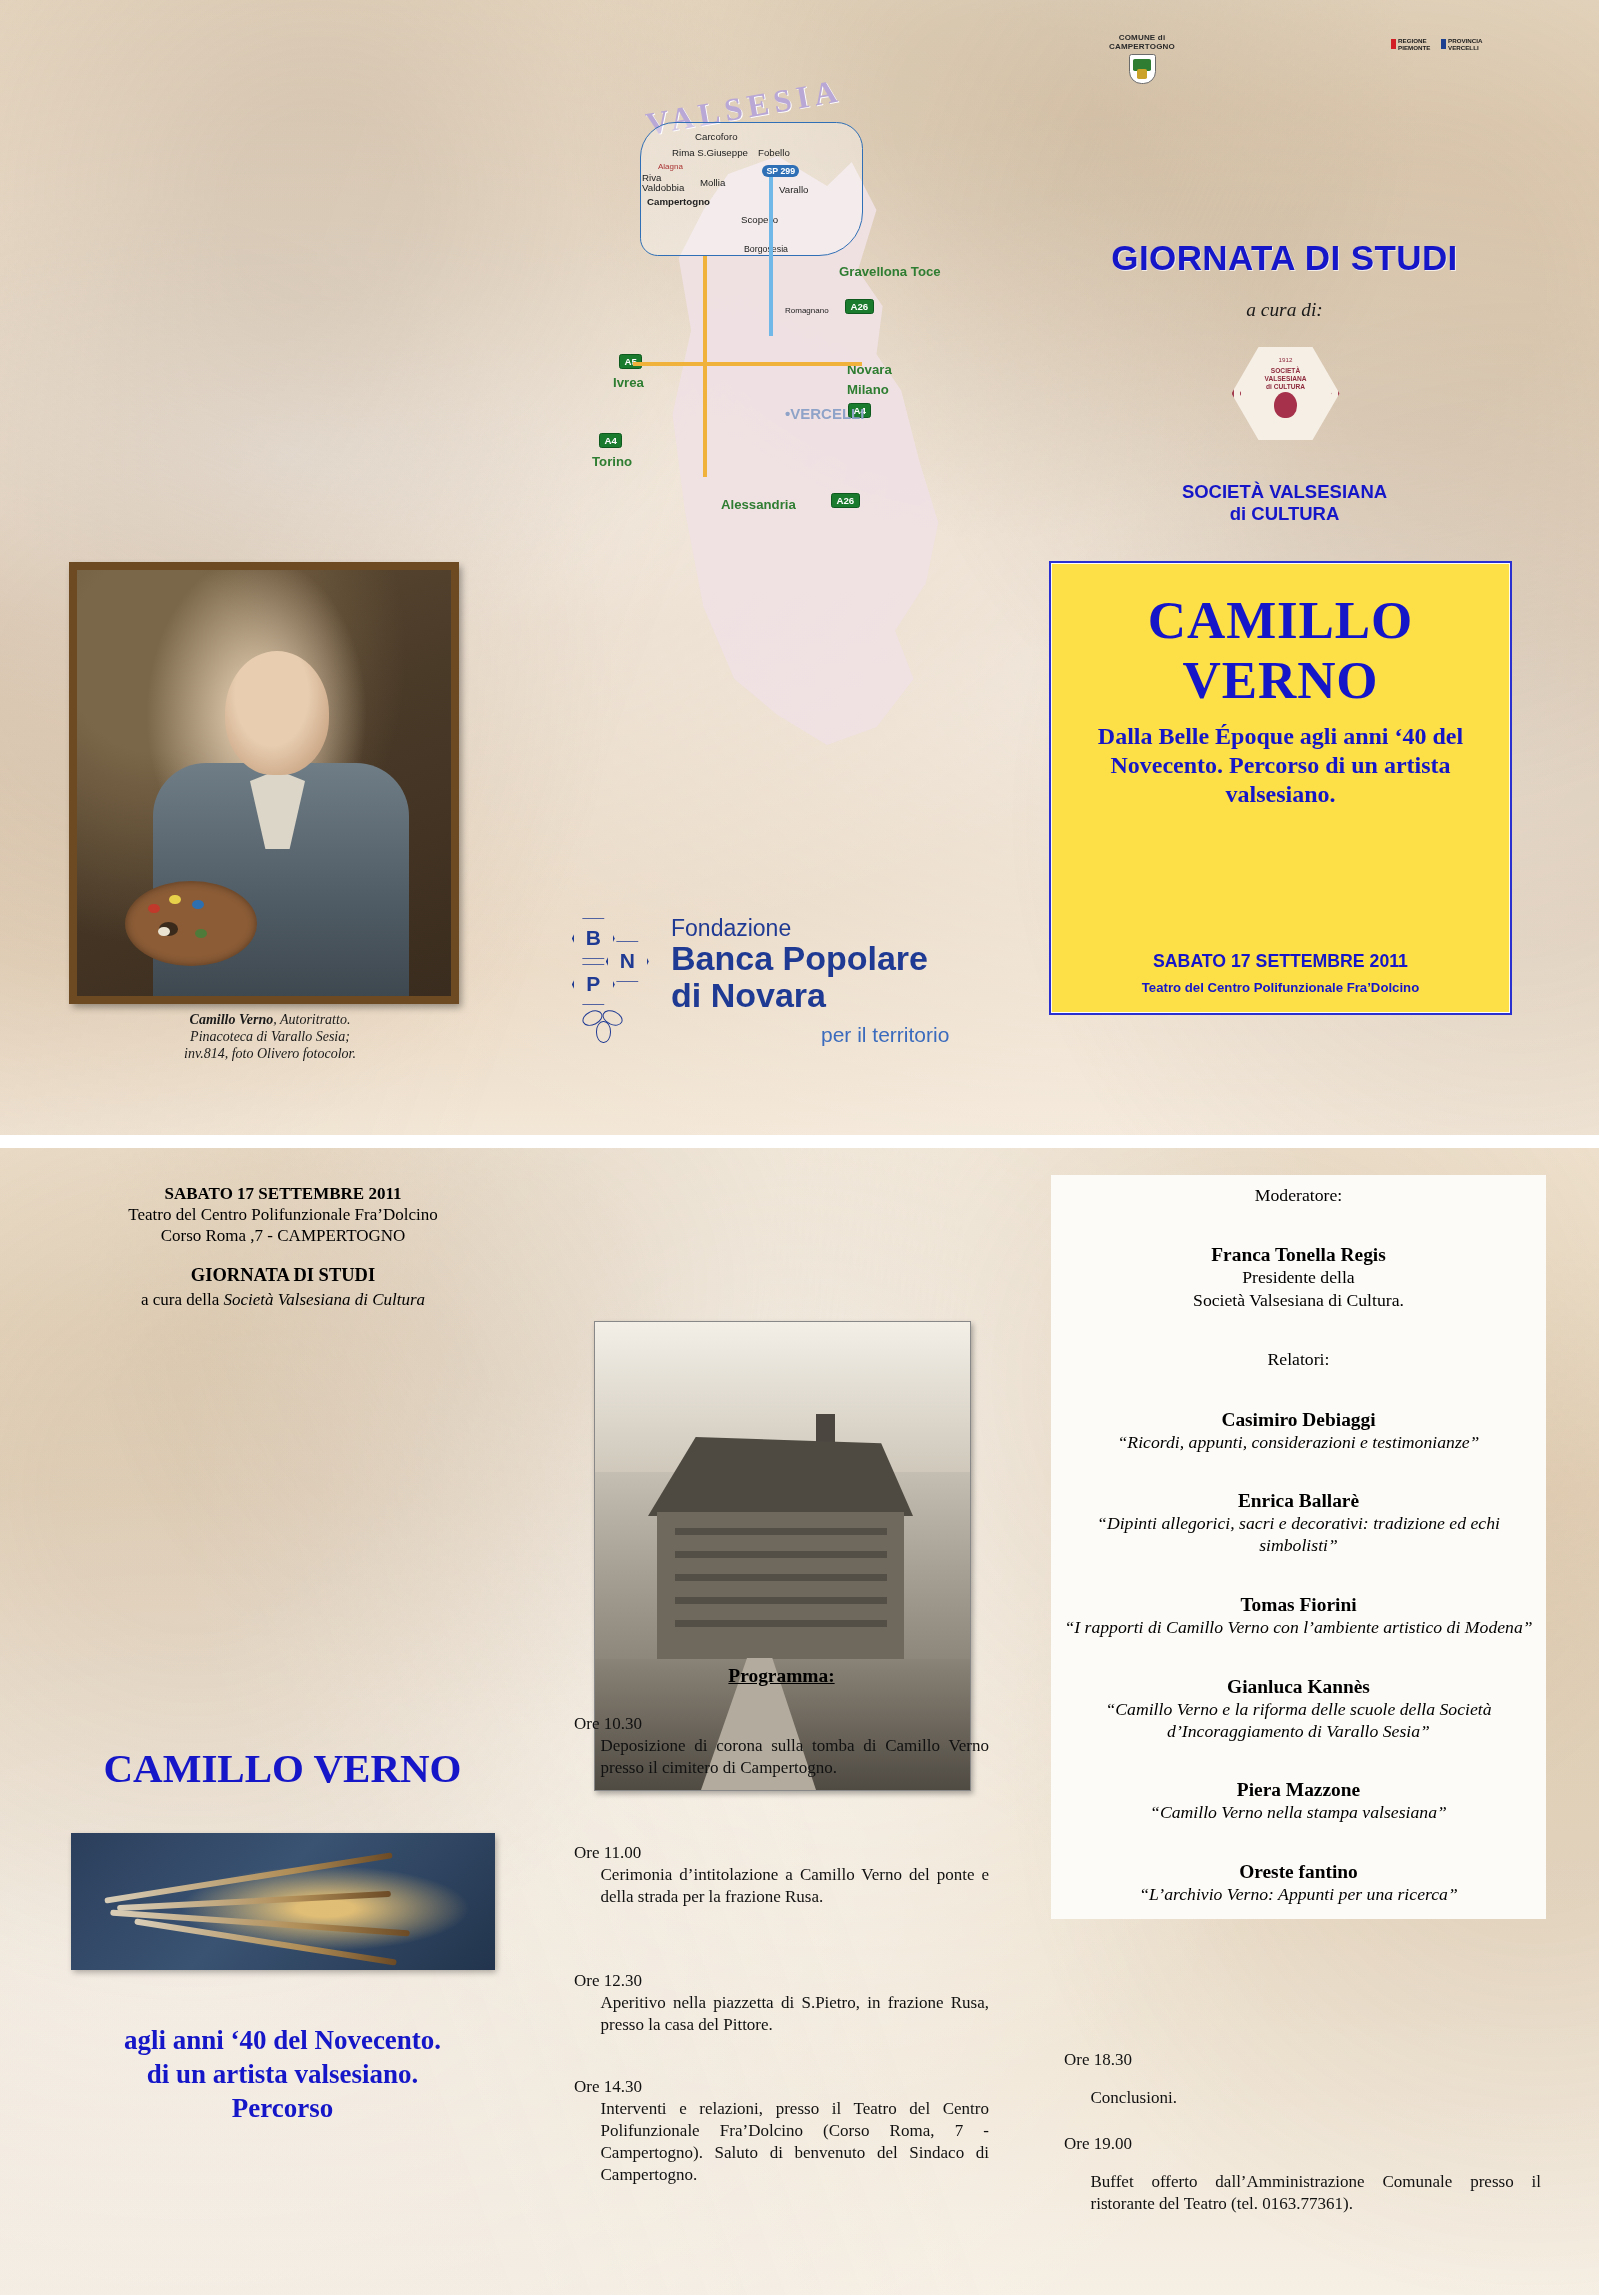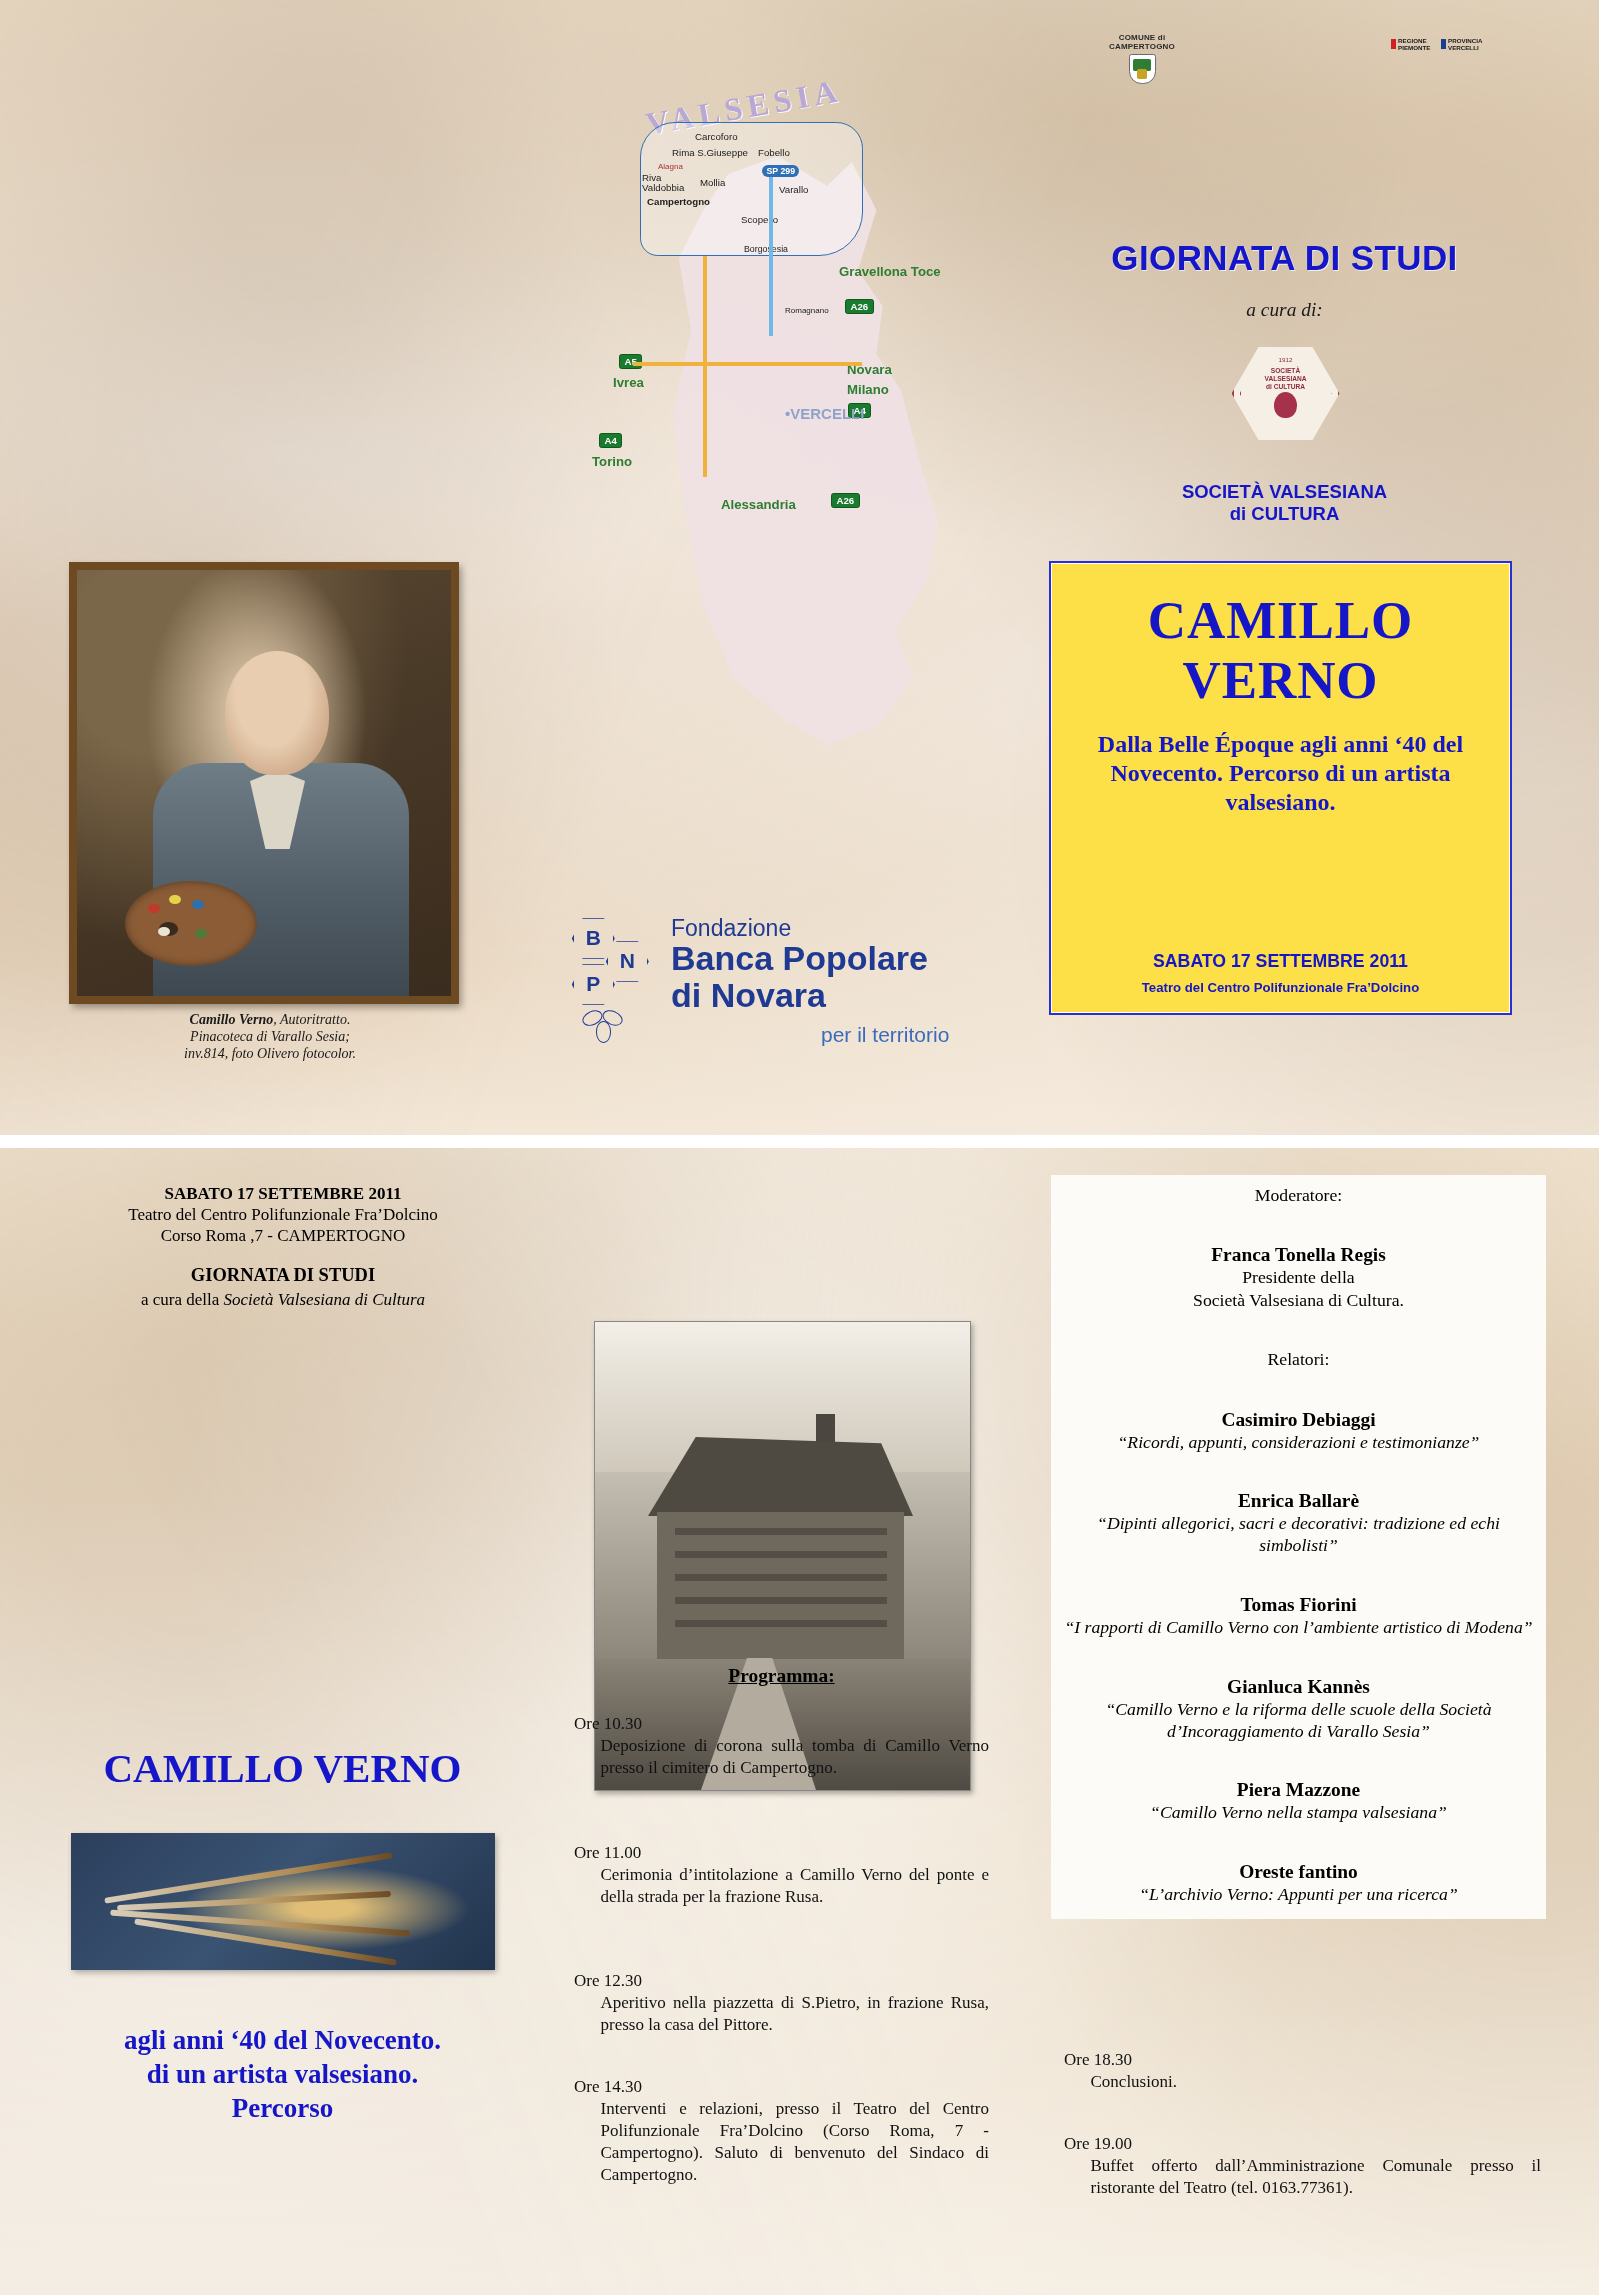--- a/index.html
+++ b/index.html
@@ -84,21 +84,21 @@
      font-weight:bold;font-size:18.5px;line-height:22px;color:#1416c8;}
 
   
   #main-box{left:1049px;top:561px;width:459px;height:450px;background:#fde047;
      border:2.6px double #2a2fd0;box-shadow:0 0 0 0.9px #fff inset;}
   #main-name-1{position:absolute;left:0;right:0;top:26.5px;text-align:center;font-family:"Liberation Serif",serif;
      font-weight:bold;font-size:53px;letter-spacing:0.9px;color:#1416c8;}
   #main-name-2{position:absolute;left:0;right:0;top:87px;text-align:center;font-family:"Liberation Serif",serif;
      font-weight:bold;font-size:53px;letter-spacing:0.9px;color:#1416c8;}
   #main-sub{position:absolute;left:23px;right:23px;top:159px;text-align:center;font-family:"Liberation Serif",serif;
-     font-weight:bold;font-size:24px;line-height:29px;color:#1416c8;margin-top:8px;}
+     font-weight:bold;font-size:24px;line-height:29px;color:#1416c8;}
   #main-date{position:absolute;left:8.8px;right:8.8px;bottom:41px;text-align:center;font-family:"Liberation Sans",sans-serif;
      font-weight:bold;font-size:17.7px;color:#1416c8;}
   #main-venue{position:absolute;left:8.8px;right:8.8px;bottom:17.7px;text-align:center;font-family:"Liberation Sans",sans-serif;
      font-weight:bold;font-size:13.2px;color:#1416c8;}
 
   
   #portrait-wrap{left:69px;top:562px;width:402px;}
   #portrait{width:390px;height:442px;border:8px solid #6d4a22;box-sizing:border-box;
      background:
        radial-gradient(ellipse at 48% 34%, #cbb69a 0 12%, rgba(203,182,154,0) 40%),
@@ -197,21 +197,21 @@
   .prog-item .t{margin-left:0;}
   .prog-item .d{margin-left:26.5px;text-align:justify;}
 
   
   #rcol{left:1051px;top:1175px;width:495px;background:#fdfbf7;padding:8.8px 12.4px 14px;box-sizing:border-box;}
   #rcol .line{text-align:center;font-size:17.7px;line-height:23px;}
   #rcol .nm{font-weight:bold;font-size:19.4px;margin-top:19px;}
   #rcol .ti{font-style:italic;font-size:17.7px;line-height:22px;}
   #rcol .sp{height:17.7px;}
   .rprog{position:absolute;left:1064px;width:477px;font-size:17px;line-height:22px;color:#111;}
-  .rprog .d{margin-left:26.5px;text-align:justify;}
+  .rprog .d{margin-left:26.5px;text-align:justify;margin-top:16px;}
 </style>
 </head>
 <body>
 
 <div class="page">
 
   <div class="panel" id="panel-top">
     <div class="texture"></div>
   </div>
   <div class="gapbar"></div>

